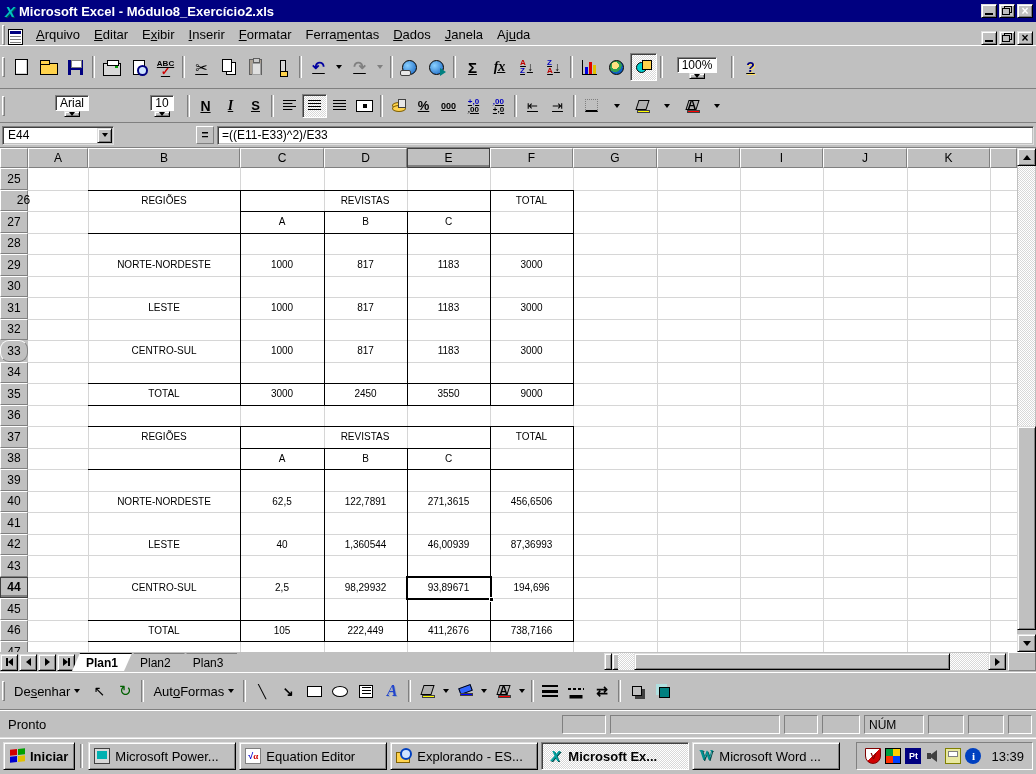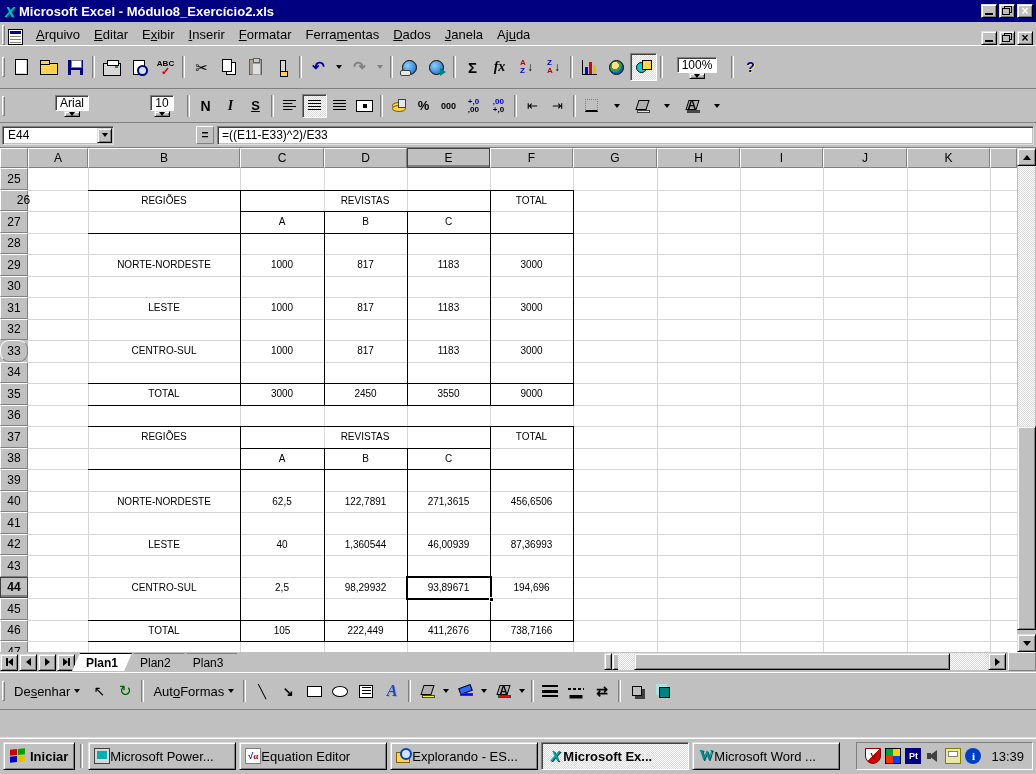--- a/index.html
+++ b/index.html
@@ -36,21 +36,21 @@
   #menubar { top:22px; left:0; width:1036px; height:24px; display:flex; align-items:flex-end; border-bottom:1px solid #fff; padding-right:3px; }
   .bookicon { width:15px; height:16px; background:#fff; border:1px solid #000; position:relative; margin-right:6px; }
   .bookicon::before { content:""; position:absolute; left:1px; top:1px; width:11px; height:3px; background:#000080; }
   .bookicon::after { content:""; position:absolute; left:1px; top:6px; width:11px; height:1px; background:#808080; box-shadow:0 3px 0 #808080, 0 6px 0 #808080; }
   .menu-item { padding:3px 7px; font-size:13px; }
   #menubar .spring { flex:1; }
 
   
   #tbstd { top:46px; left:0; width:1036px; height:43px; display:flex; align-items:center; border-bottom:1px solid #808080; }
   #tbfmt { top:89px; left:0; width:1036px; height:34px; display:flex; align-items:center; border-bottom:1px solid #808080; }
-  .tbtn { width:27px; height:28px; display:flex; align-items:center; justify-content:center; position:relative; flex:none; }
+  .tbtn { width:27px; height:28px; display:flex; align-items:center; justify-content:center; position:relative; flex:none;text-decoration:underline; }
   #tbfmt .tbtn { height:24px; width:25px; }
   .tbtn.narrow { width:14px; }
   .ddarrow { width:0; height:0; border-left:3px solid transparent; border-right:3px solid transparent; border-top:4px solid #000; }
   .gray { color:#808080 !important; }
   .grayop { opacity:.5; filter:grayscale(60%); }
 
   
   .i-new { width:13px; height:16px; background:#fff; border:1px solid #000; box-shadow:inset -1px -1px 0 #d0d0d0; }
   .i-open { width:18px; height:12px; background:#ffd34d; border:1px solid #000; position:relative; margin-top:3px; }
   .i-open::before { content:""; position:absolute; left:-1px; top:-4px; width:8px; height:3px; background:#ffd34d; border:1px solid #000; }
@@ -182,21 +182,21 @@
   #status .mode { position:absolute; left:8px; top:6px; font-size:13px; }
   .spanel { position:absolute; top:4px; height:19px; display:flex; align-items:center; padding:0 4px; font-size:12px; }
 
   
   #taskbar { top:737px; left:0; width:1036px; height:37px; border-top:1px solid #dfdfdf; box-shadow:inset 0 1px 0 #fff; display:flex; align-items:center; padding:0 3px; gap:3px; }
   .startbtn { height:28px; padding:0 6px; display:flex; align-items:center; gap:4px; font-weight:bold; font-size:13px; }
   .flag { width:16px; height:14px; display:grid; grid-template-columns:7px 7px; grid-template-rows:6px 6px; gap:1px; transform:skewY(-6deg); }
   .flag i:nth-child(1){background:#d00000;} .flag i:nth-child(2){background:#00a000;}
   .flag i:nth-child(3){background:#0000d0;} .flag i:nth-child(4){background:#e0c000;}
   .tdivider { width:3px; height:24px; border-left:1px solid #808080; border-right:1px solid #fff; margin:0 2px; }
-  .task { height:28px; width:148px; display:flex; align-items:center; padding:0 5px; font-size:13px; overflow:hidden; white-space:nowrap; }
+  .task { height:28px; width:148px; display:flex; align-items:center; gap:5px; padding:0 5px; font-size:13px; overflow:hidden; white-space:nowrap; }
   .task.active { font-weight:bold; }
   .task .tlabel { overflow:hidden; text-overflow:ellipsis; }
   .ticon { flex:none; width:16px; height:16px; display:flex; align-items:center; justify-content:center; }
   .ticon-powerpoint { background:#d8d8d8; border:1px solid #404040; position:relative; }
   .ticon-powerpoint::before { content:""; position:absolute; left:2px; top:2px; right:2px; bottom:4px; background:#00b0b0; }
   .ticon-equation { background:#fff; border:1px solid #808080; font-size:9px; font-weight:bold; }
   .ticon-equation .sq { color:#0000d0; } .ticon-equation .al { color:#d00000; font-family:"Liberation Serif",serif; }
   .ticon-explorer { position:relative; }
   .ticon-explorer::before { content:""; position:absolute; left:0; top:4px; width:12px; height:9px; background:#ffd34d; border:1px solid #806000; }
   .ticon-explorer::after { content:""; position:absolute; right:0; top:0; width:8px; height:8px; border:2px solid #0040c0; border-radius:50%; background:#cfe4ff; }
@@ -744,20 +744,31 @@
       </span>
     <span class="sep"></span>
     <span class="dbtn icon">
         <span class="i-shadow"></span>
       </span>
     <span class="dbtn icon">
         <span class="i-3d"></span>
       </span>
   </div>
 
+  <div id="status" class="abs">
+    <span class="mode">Pronto</span>
+    <span class="spanel sunken" style="left:562px;width:44px"></span>
+    <span class="spanel sunken" style="left:610px;width:170px"></span>
+    <span class="spanel sunken" style="left:784px;width:34px"></span>
+    <span class="spanel sunken" style="left:822px;width:38px"></span>
+    <span class="spanel sunken" style="left:864px;width:60px">NÚM</span>
+    <span class="spanel sunken" style="left:928px;width:36px"></span>
+    <span class="spanel sunken" style="left:968px;width:36px"></span>
+    <span class="spanel sunken" style="left:1008px;width:24px"></span>
+  </div>
 
   <div id="taskbar" class="abs">
     <span class="startbtn raised">
       <span class="flag">
           <i></i>
           <i></i>
           <i></i>
           <i></i>
         </span>
       <span>Iniciar</span>

